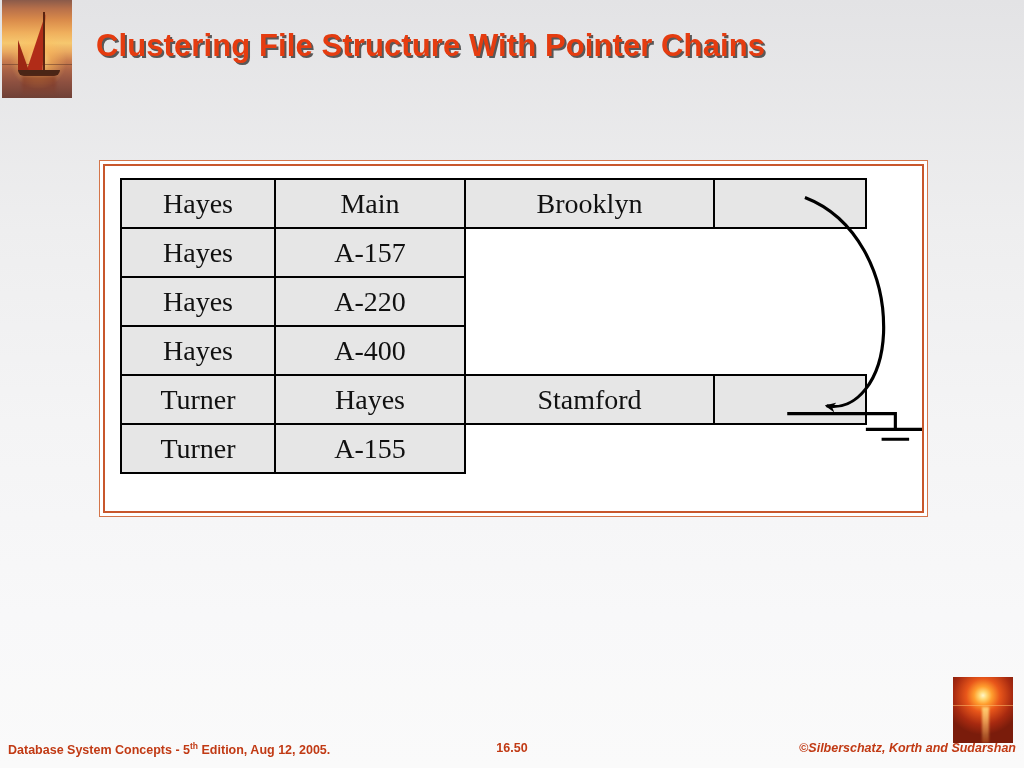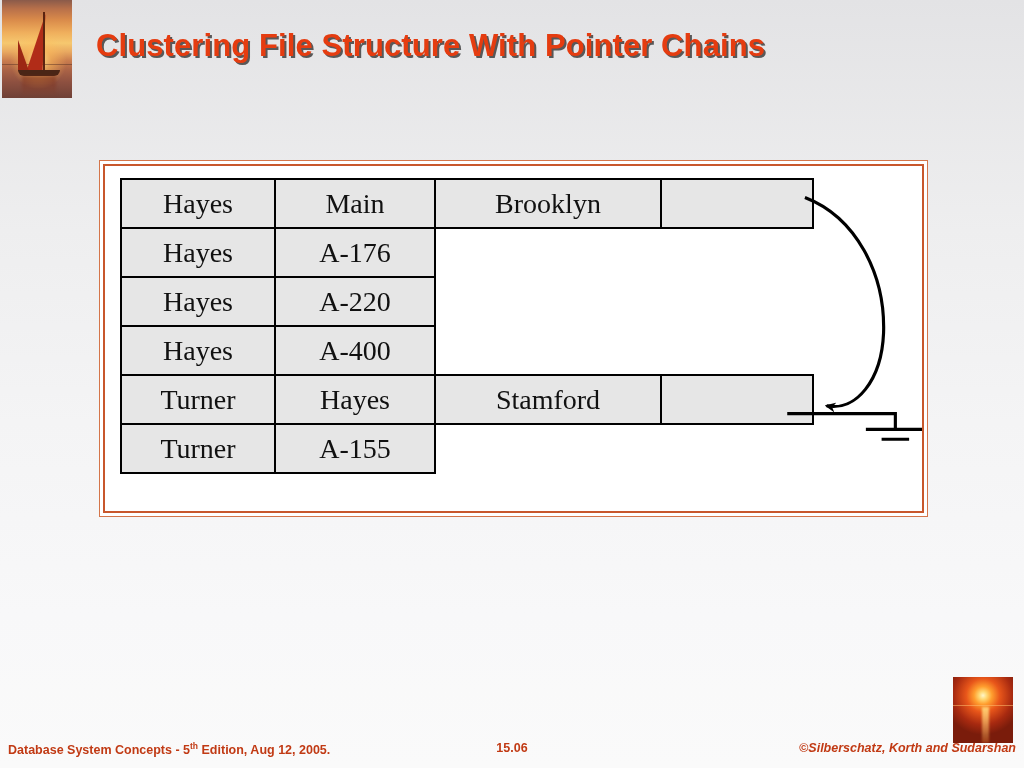--- a/index.html
+++ b/index.html
@@ -123,22 +123,22 @@
     border: 2px solid #000000;
     background: #e6e6e6;
     font-size: 28px;
     color: #111;
     text-align: center;
     height: 49px;
     padding: 0 4px;
     box-sizing: border-box;
   }
   .record-table td.c-name  { width: 154px; }
-  .record-table td.c-value { width: 160px; }
-  .record-table td.c-city  { width: 226px; }
+  .record-table td.c-value { width: 190px; }
+  .record-table td.c-city  { width: 249px; }
   .record-table td.c-ptr   { width: 152px; }
   .record-table td.blank {
     border: none;
     background: transparent;
   }
 
   
   .pointer-layer {
     position: absolute;
     left: 0; top: 0;
@@ -228,21 +228,21 @@
     <table class="record-table">
       <tbody>
         <tr>
           <td class="c-name">Hayes</td>
           <td class="c-value">Main</td>
           <td class="c-city">Brooklyn</td>
           <td class="c-ptr"></td>
         </tr>
         <tr>
           <td class="c-name">Hayes</td>
-          <td class="c-value">A-176</td>
+          <td class="c-value">A-157</td>
           <td class="blank" colspan="2"></td>
         </tr>
         <tr>
           <td class="c-name">Hayes</td>
           <td class="c-value">A-220</td>
           <td class="blank" colspan="2"></td>
         </tr>
         <tr>
           <td class="c-name">Hayes</td>
           <td class="c-value">A-400</td>
@@ -277,15 +277,15 @@
   </div>
 </div>
 
 <div class="sunset-thumb">
   <div class="sea-line"></div>
   <div class="sun-glint"></div>
 </div>
 
 <div class="footer">
   <div class="footer-left"><span>Database System Concepts - 5</span><sup>th</sup><span> Edition, Aug 12,  2005.</span></div>
-  <div class="footer-center">15.06</div>
+  <div class="footer-center">16.50</div>
   <div class="footer-right">©Silberschatz, Korth and Sudarshan</div>
 </div>
 
 </body></html>

